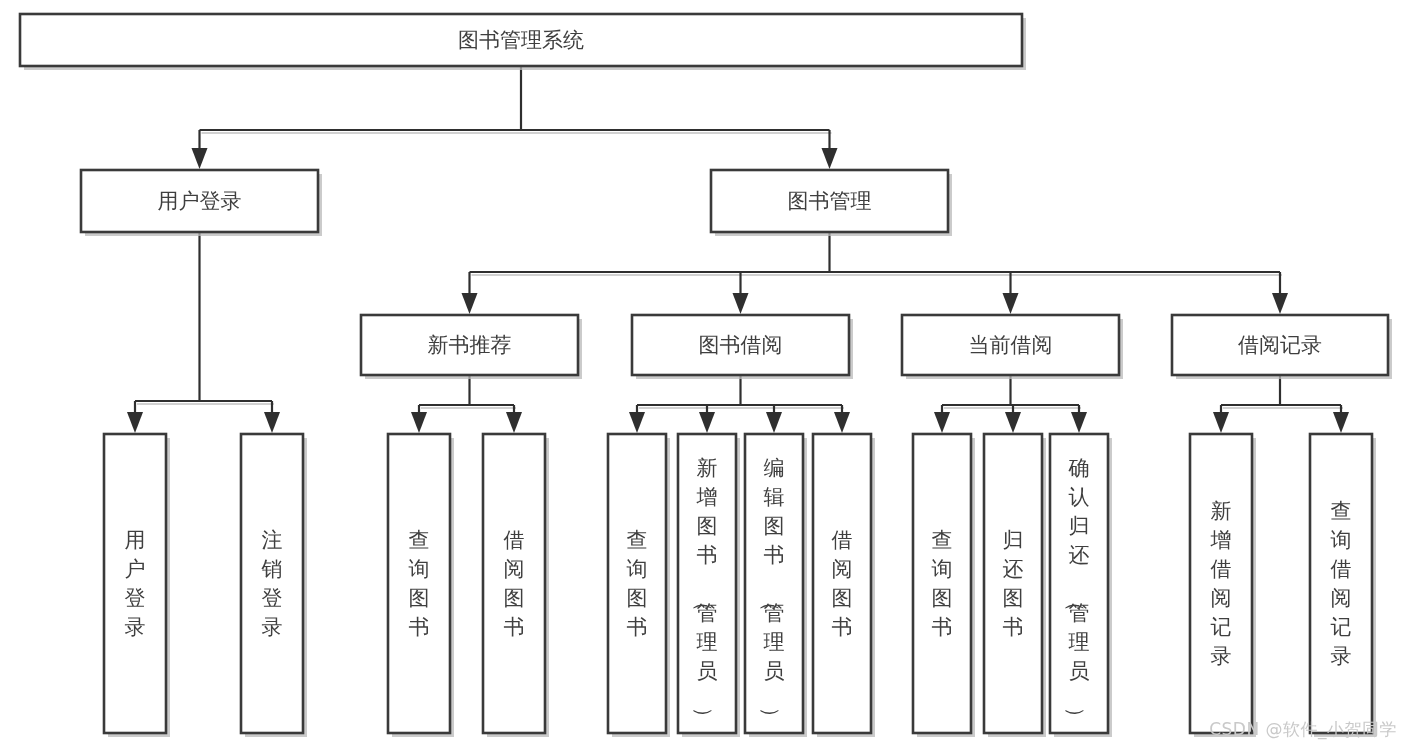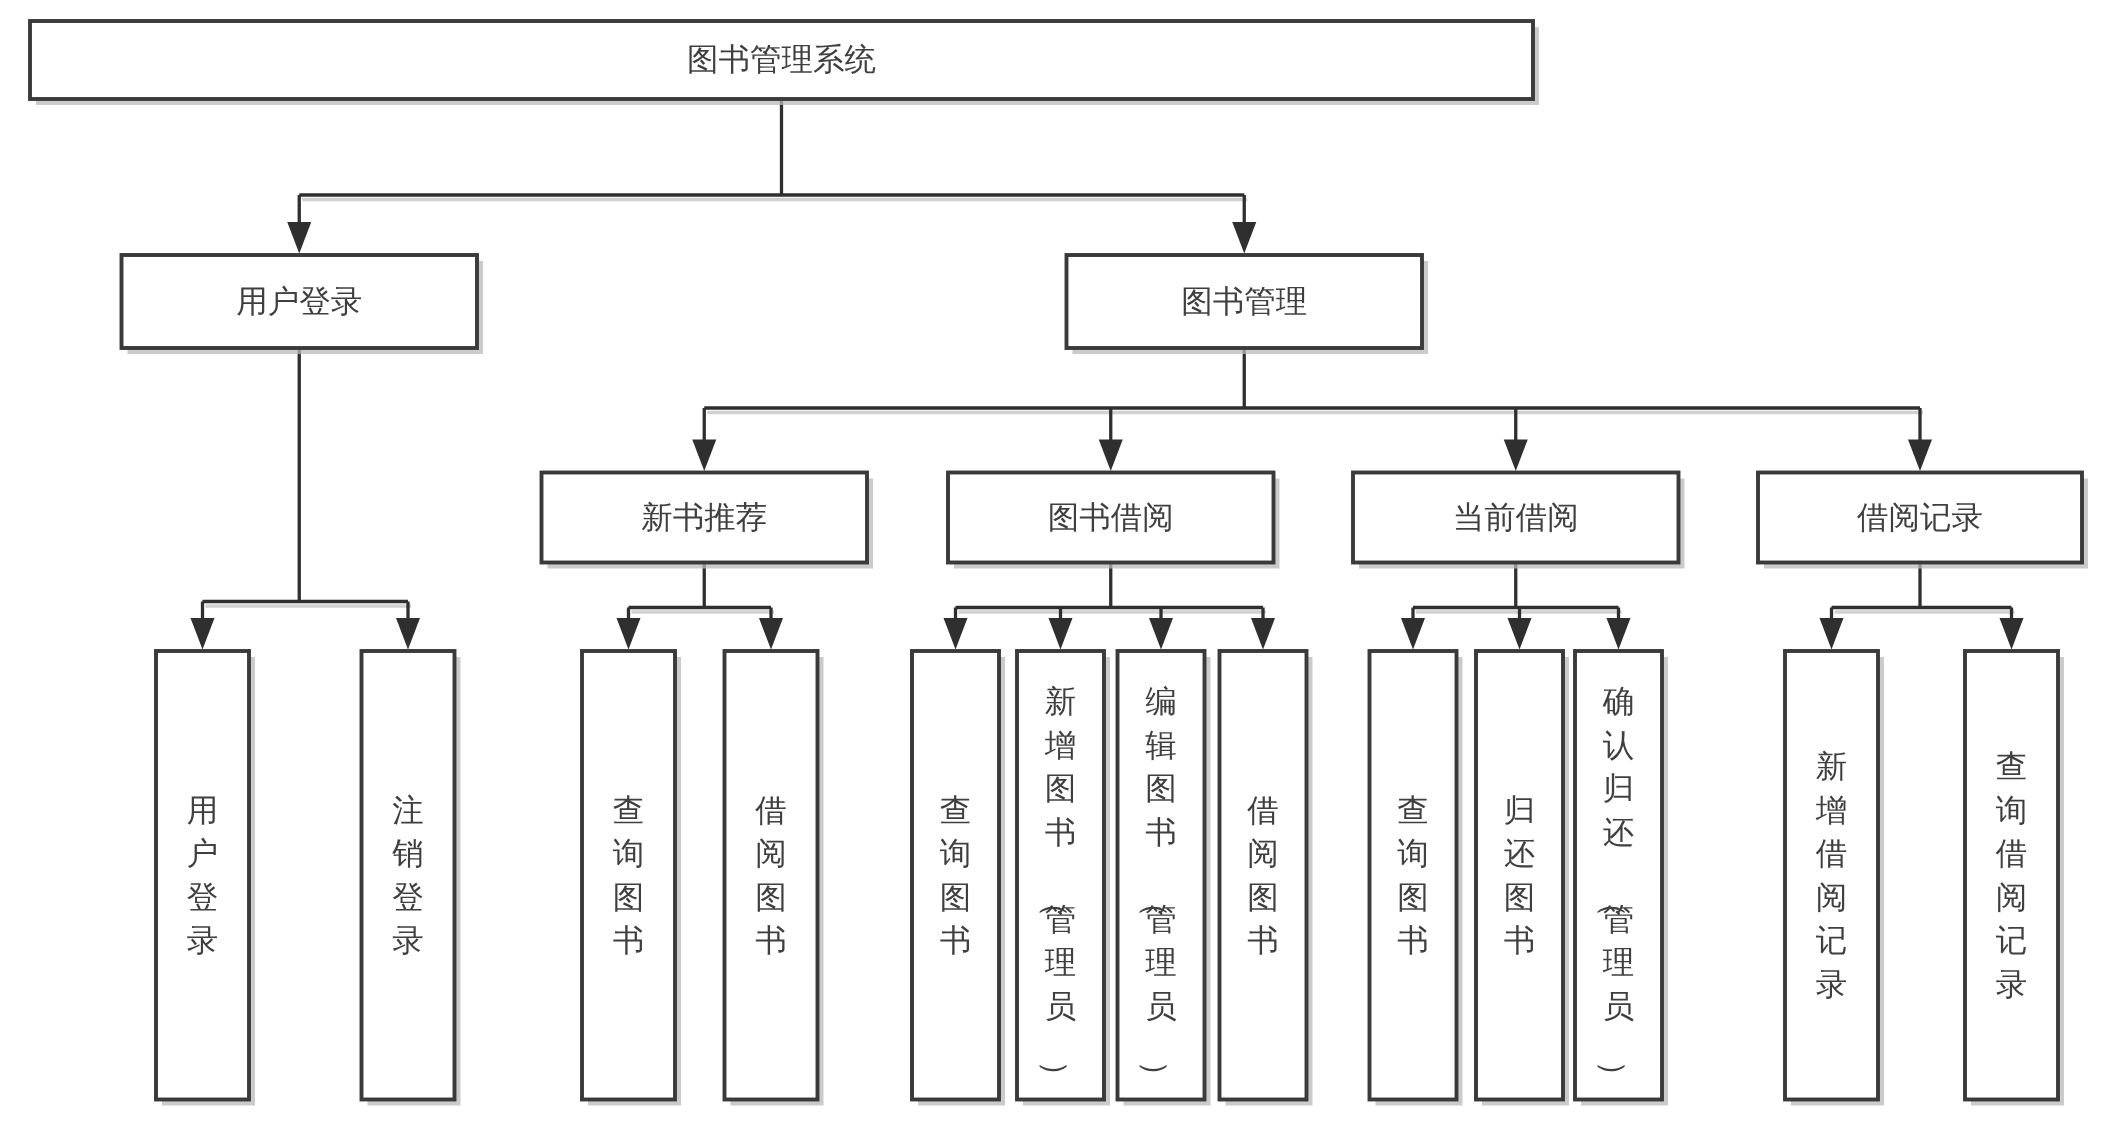--- a/index.html
+++ b/index.html
@@ -257,13 +257,14 @@
           <rect x="1190" y="434" width="62" height="299" class="node-box"></rect>
           <text x="1221" y="518.25" class="node-label-vertical"><tspan x="1221" dy="0">新</tspan><tspan x="1221" dy="29">增</tspan><tspan x="1221" dy="29">借</tspan><tspan x="1221" dy="29">阅</tspan><tspan x="1221" dy="29">记</tspan><tspan x="1221" dy="29">录</tspan></text>
         </g>
         <g>
           <rect x="1314" y="438" width="62" height="299" class="node-shadow"></rect>
           <rect x="1310" y="434" width="62" height="299" class="node-box"></rect>
           <text x="1341" y="518.25" class="node-label-vertical"><tspan x="1341" dy="0">查</tspan><tspan x="1341" dy="29">询</tspan><tspan x="1341" dy="29">借</tspan><tspan x="1341" dy="29">阅</tspan><tspan x="1341" dy="29">记</tspan><tspan x="1341" dy="29">录</tspan></text>
         </g>
       </g>
   </svg>
+  <div class="watermark-text">CSDN @软件_小贺同学</div>
 </div>
 
 </body></html>

